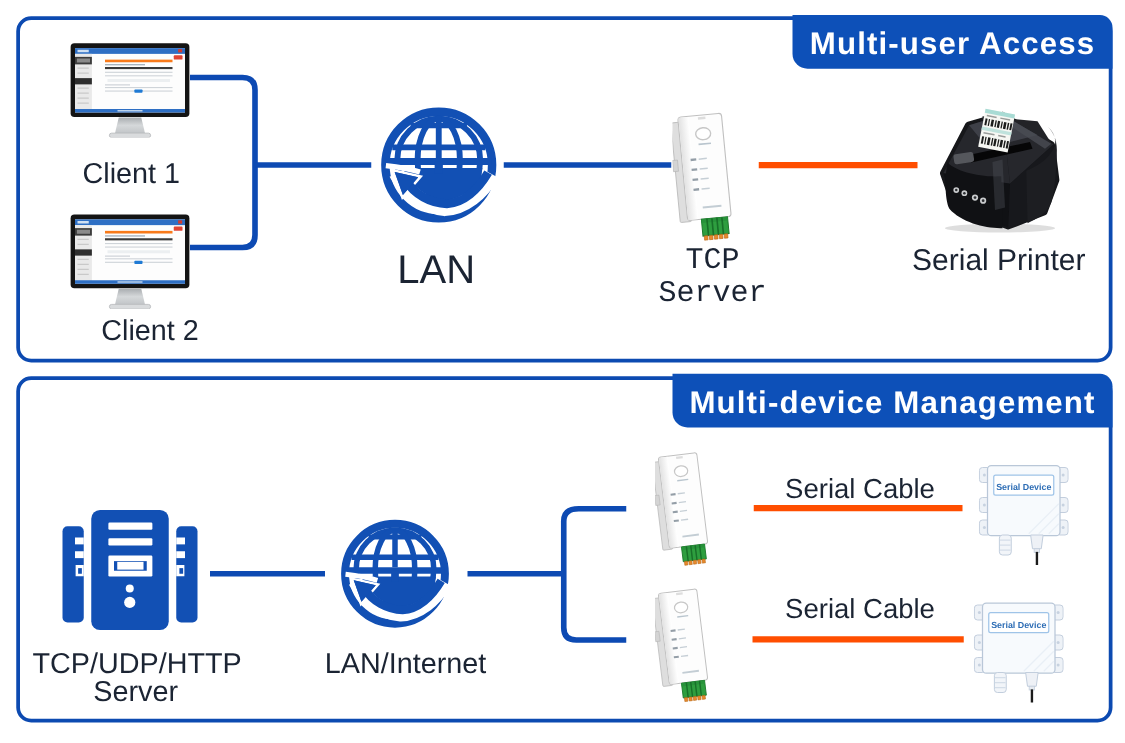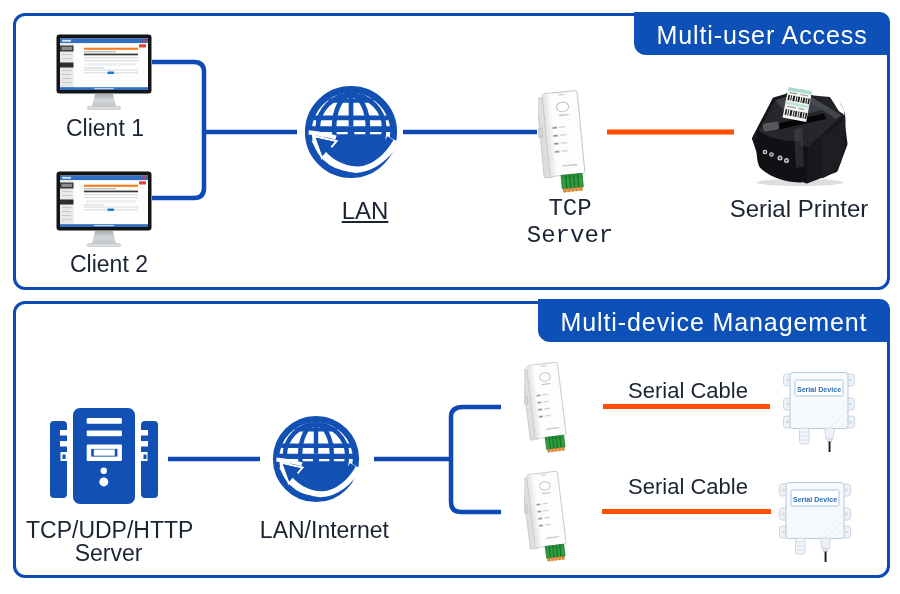--- a/index.html
+++ b/index.html
@@ -1,20 +1,20 @@
 <!DOCTYPE html>
 <html><head>
 <meta charset="utf-8">
 <style>
 html,body{margin:0;padding:0;}
 body{width:900px;height:594px;position:relative;background:#fff;font-family:"Liberation Sans",sans-serif;overflow:hidden;}
 .panel{position:absolute;box-sizing:border-box;border:3px solid #0c4ab1;border-radius:12px;}
 #p1{left:13px;top:13px;width:877px;height:277px;}
 #p2{left:13px;top:301px;width:877px;height:277px;}
-.hlabel{position:absolute;background:#0d50b8;color:#fff;font-weight:normal;font-size:25px;letter-spacing:0.9px;text-align:center;line-height:46px;height:43px;border-radius:0 10px 0 12px;overflow:hidden;}
+.hlabel{position:absolute;background:#0d50b8;color:#fff;font-weight:bold;font-size:25px;letter-spacing:0.9px;text-align:center;line-height:46px;height:43px;border-radius:0 10px 0 12px;overflow:hidden;}
 #l1{left:634px;top:12px;width:256px;}
 #l2{left:538px;top:299px;width:352px;}
 .t{position:absolute;color:#1b2433;text-align:center;}
 svg.abs{position:absolute;}
 </style>
 </head>
 <body>
 <div class="panel" id="p1"></div>
 <div class="panel" id="p2"></div>
 <div class="hlabel" id="l1">Multi-user Access</div>
@@ -429,21 +429,21 @@
   <g stroke="#d4dde8" stroke-width="1">
     <line x1="17" y1="61" x2="25.5" y2="61"></line>
     <line x1="17" y1="65" x2="25.5" y2="65"></line>
     <line x1="17" y1="69" x2="25.5" y2="69"></line>
   </g>
   <polygon points="41.5,57 51.5,57 50,68 43,68" fill="#eef1f6" stroke="#c2cedd" stroke-width="0.8"></polygon>
   <rect x="44.3" y="68" width="4.4" height="3" fill="#e6eaf0" stroke="#c2cedd" stroke-width="0.6"></rect>
   <rect x="45.6" y="70.5" width="1.9" height="10.5" fill="#1b1b1b"></rect>
 </svg>
 
-<div class="t" style="left:45px;top:115px;width:120px;font-size:23px;">Client 1</div>
-<div class="t" style="left:49px;top:251px;width:120px;font-size:23px;">Client 2</div>
-<div class="t" style="left:305px;top:197px;width:120px;font-size:24px;text-decoration:underline;">LAN</div>
+<div class="t" style="left:45px;top:125px;width:120px;font-size:23px;">Client 1</div>
+<div class="t" style="left:60px;top:251px;width:120px;font-size:23px;">Client 2</div>
+<div class="t" style="left:289px;top:197px;width:120px;font-size:32px;">LAN</div>
 <div class="t" style="left:500px;top:195px;width:140px;font-size:24px;font-family:Liberation Mono, monospace;">TCP Server</div>
 <div class="t" style="left:719px;top:195px;width:160px;font-size:24px;">Serial Printer</div>
 <div class="t" style="left:26px;top:519px;width:165px;font-size:23px;line-height:23px;">TCP/UDP/HTTP<br>Server</div>
 <div class="t" style="left:249px;top:517px;width:140px;font-size:23px;text-align:right;">LAN/Internet</div>
 <div class="t" style="left:628px;top:378px;width:120px;font-size:22px;">Serial Cable</div>
 <div class="t" style="left:628px;top:474px;width:120px;font-size:22px;">Serial Cable</div>
 
 </body></html>

